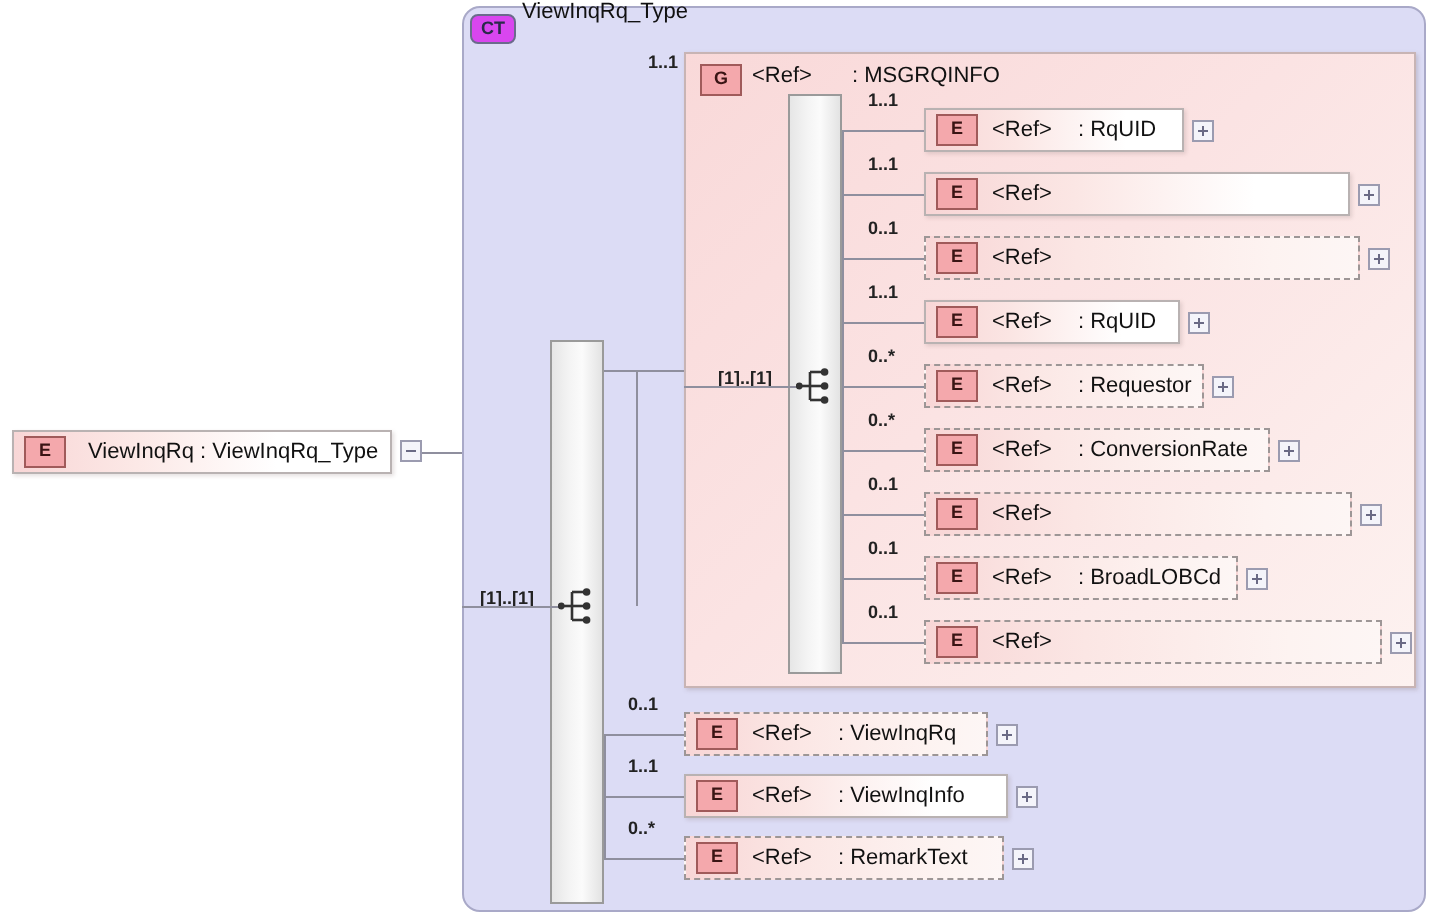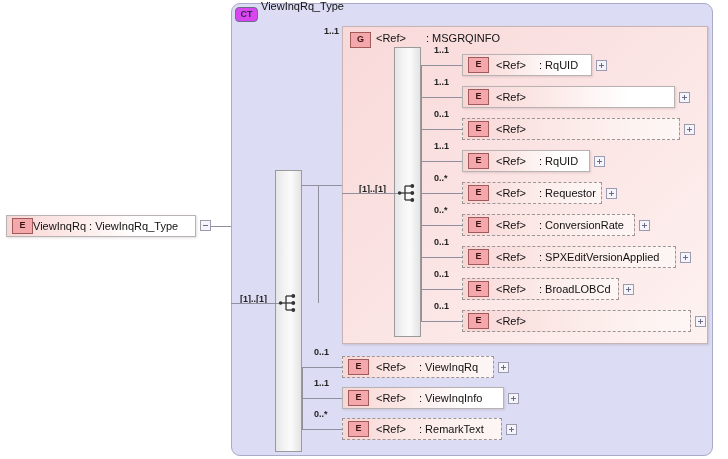--- a/index.html
+++ b/index.html
@@ -134,21 +134,21 @@
   
   .root-box{
     position:absolute;
     box-sizing:border-box;
     background:linear-gradient(to right,#f8d6d6 0%,#fce8e6 32%,#ffffff 70%,#ffffff 100%);
     border:1px solid #b9b2b2;
     height:22px;
     display:flex;align-items:center;
     box-shadow:1px 1px 2px rgba(130,110,110,.22);
   }
-  .root-label{font-size:11px;white-space:nowrap;color:#111;}
+  .root-label{margin-left:11px;font-size:11px;white-space:nowrap;color:#111;}
 </style>
 </head>
 <body>
 
 <div id="canvas">
 
   <div class="root-box" id="root-box" style="left:6px;top:215px;width:190px;">
     <div class="e-badge">E</div>
     <div class="root-label">ViewInqRq : ViewInqRq_Type</div>
   </div>
@@ -247,21 +247,20 @@
         <div class="e-badge">E</div>
         <div class="row-ref">&lt;Ref&gt;</div>
         <div class="row-name">: ConversionRate</div>
       </div>
       <div class="expander plus" style="left: 639px; top: 220px;"></div>
       <div class="hline" style="left: 421px; top: 257px; width: 41px;"></div>
       <div class="card" style="left: 434px; top: 237px;">0..1</div>
       <div class="row optional" style="left: 462px; top: 246px; width: 214px;">
         <div class="e-badge">E</div>
         <div class="row-ref">&lt;Ref&gt;</div>
-        <div class="row-name">: SPXEditVersionApplied</div>
       </div>
       <div class="expander plus" style="left: 680px; top: 252px;"></div>
       <div class="hline" style="left: 421px; top: 289px; width: 41px;"></div>
       <div class="card" style="left: 434px; top: 269px;">0..1</div>
       <div class="row optional" style="left: 462px; top: 278px; width: 157px;">
         <div class="e-badge">E</div>
         <div class="row-ref">&lt;Ref&gt;</div>
         <div class="row-name">: BroadLOBCd</div>
       </div>
       <div class="expander plus" style="left: 623px; top: 284px;"></div>

